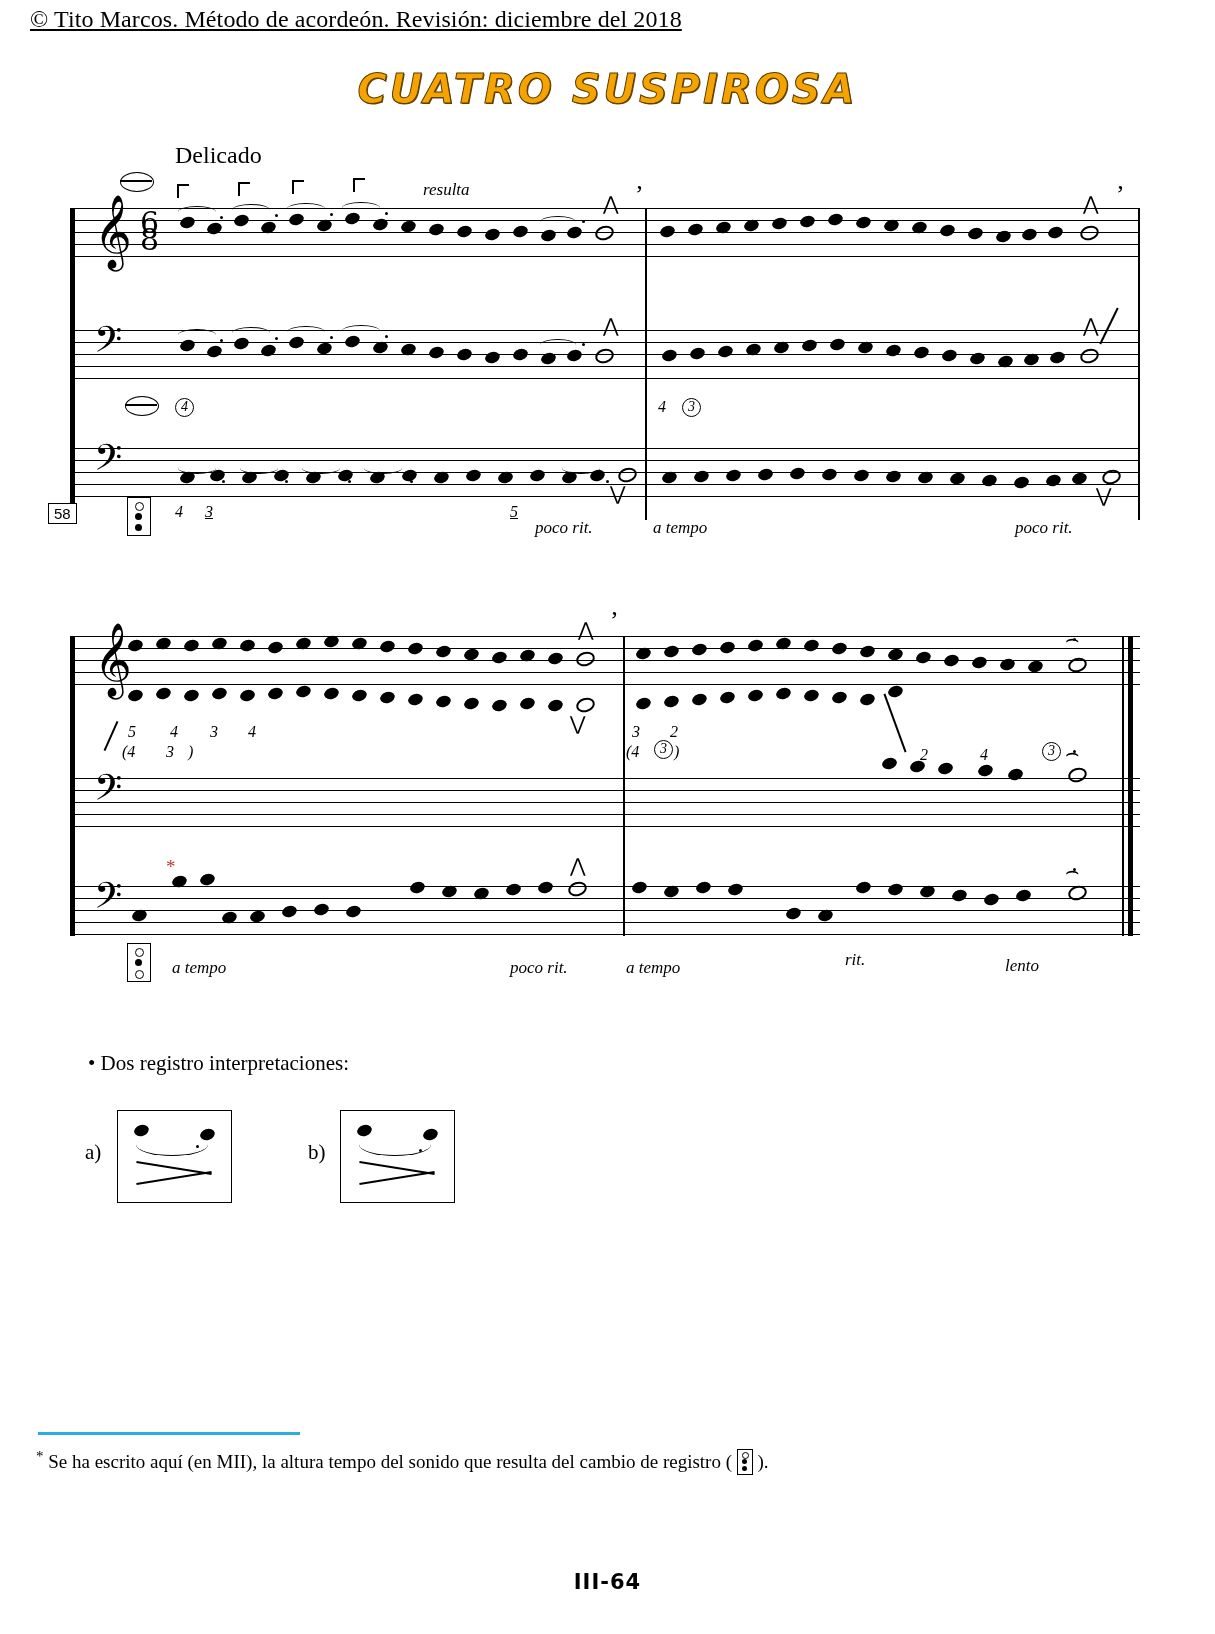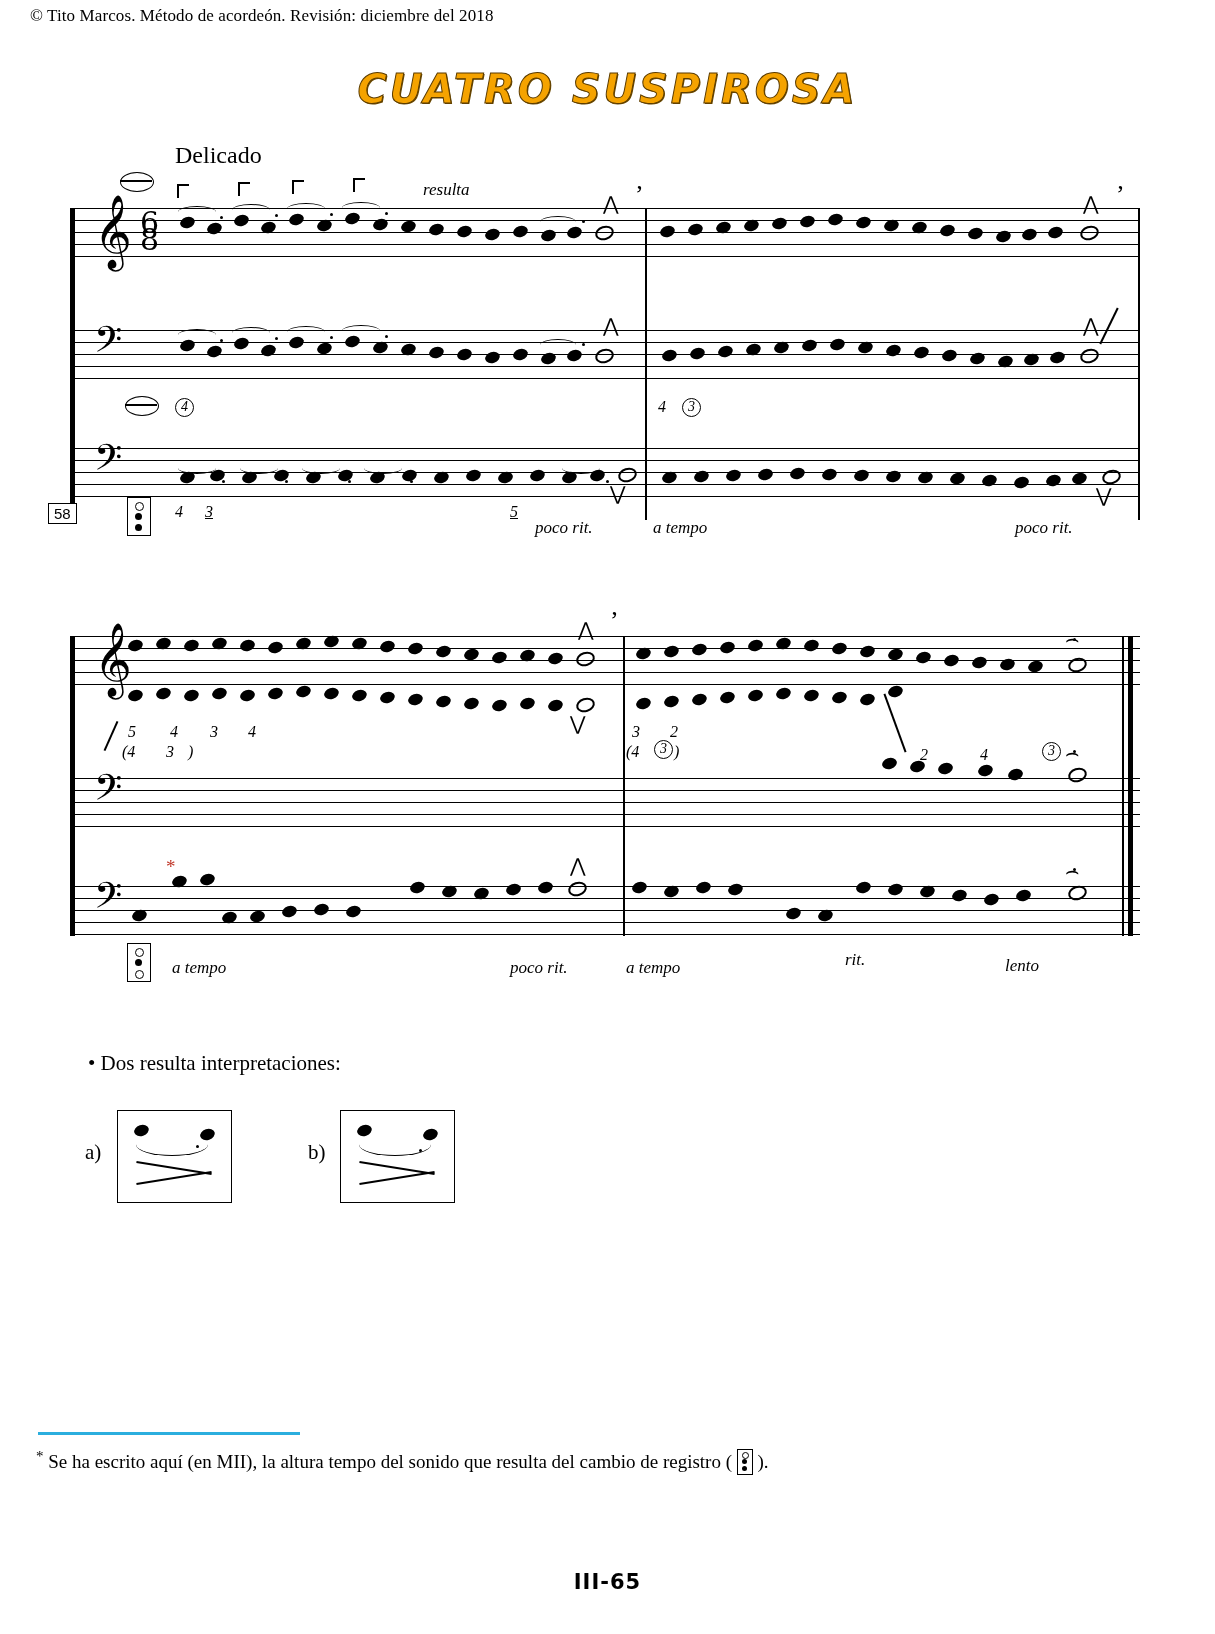--- a/index.html
+++ b/index.html
@@ -2,21 +2,21 @@
 <html><head>
 <meta charset="utf-8">
 <style>
   html,body{margin:0;padding:0;}
   body{
     width:1215px;height:1634px;position:relative;background:#ffffff;
     font-family:"Liberation Serif", serif;color:#000;overflow:hidden;
   }
   .abs{position:absolute;}
   #copyright{
-    left:30px;top:6px;font-size:17px;letter-spacing:0.1px;
+    left:30px;top:6px;font-size:24px;letter-spacing:0.1px;text-decoration:underline;
   }
   #title{
     left:0;right:0;top:66px;text-align:center;
     font-family:"DejaVu Sans", sans-serif;
     font-weight:bold;font-style:italic;font-size:40px;letter-spacing:3px;
     color:#F5A300;
     -webkit-text-stroke:1px #5a3b00;
     text-shadow:1px 1px 0 #6b4a00;
   }
   #tempo-mark{
@@ -458,21 +458,21 @@
     <div class="rdot" style="top:26px;border:1.2px solid #000;background:#fff;"></div>
   </div>
 
   <div class="dyn" style="left:102px;top:330px;">a tempo</div>
   <div class="dyn" style="left:440px;top:330px;">poco rit.</div>
   <div class="dyn" style="left:556px;top:330px;">a tempo</div>
   <div class="dyn" style="left:775px;top:322px;">rit.</div>
   <div class="dyn" style="left:935px;top:328px;">lento</div>
 </div>
 
-<div class="abs" id="bullet-text">• Dos resulta interpretaciones:</div>
+<div class="abs" id="bullet-text">• Dos registro interpretaciones:</div>
 
 <div class="exlabel" style="left:85px;top:1140px;">a)</div>
 <div class="exbox" style="left:117px;top:1110px;width:113px;height:91px;">
   <div class="note" style="left:16px;top:14px;"></div>
   <div class="note" style="left:82px;top:18px;"></div>
   <div class="dot" style="left:78px;top:34px;"></div>
   <div class="slur down" style="left:18px;top:22px;width:72px;height:22px;"></div>
   <div class="abs" style="left:18px;top:56px;width:76px;height:2px;background:#000;transform:rotate(9deg);"></div>
   <div class="abs" style="left:18px;top:66px;width:76px;height:2px;background:#000;transform:rotate(-9deg);"></div>
 </div>
@@ -492,13 +492,13 @@
   <span class="ast">*</span>
   <span>Se ha escrito aquí (en MII), la altura tempo del sonido que resulta del cambio de registro (</span>
   <span class="abs" style="position:relative;display:inline-block;width:14px;height:24px;border:1.1px solid #000;vertical-align:-7px;">
     <span style="position:absolute;left:4px;top:2px;width:5px;height:5px;border-radius:50%;border:1px solid #000;"></span>
     <span style="position:absolute;left:4px;top:9px;width:5px;height:5px;border-radius:50%;background:#000;"></span>
     <span style="position:absolute;left:4px;top:16px;width:5px;height:5px;border-radius:50%;background:#000;"></span>
   </span>
   <span>).</span>
 </div>
 
-<div id="pagenum">III-65</div>
+<div id="pagenum">III-64</div>
 
 </body></html>

